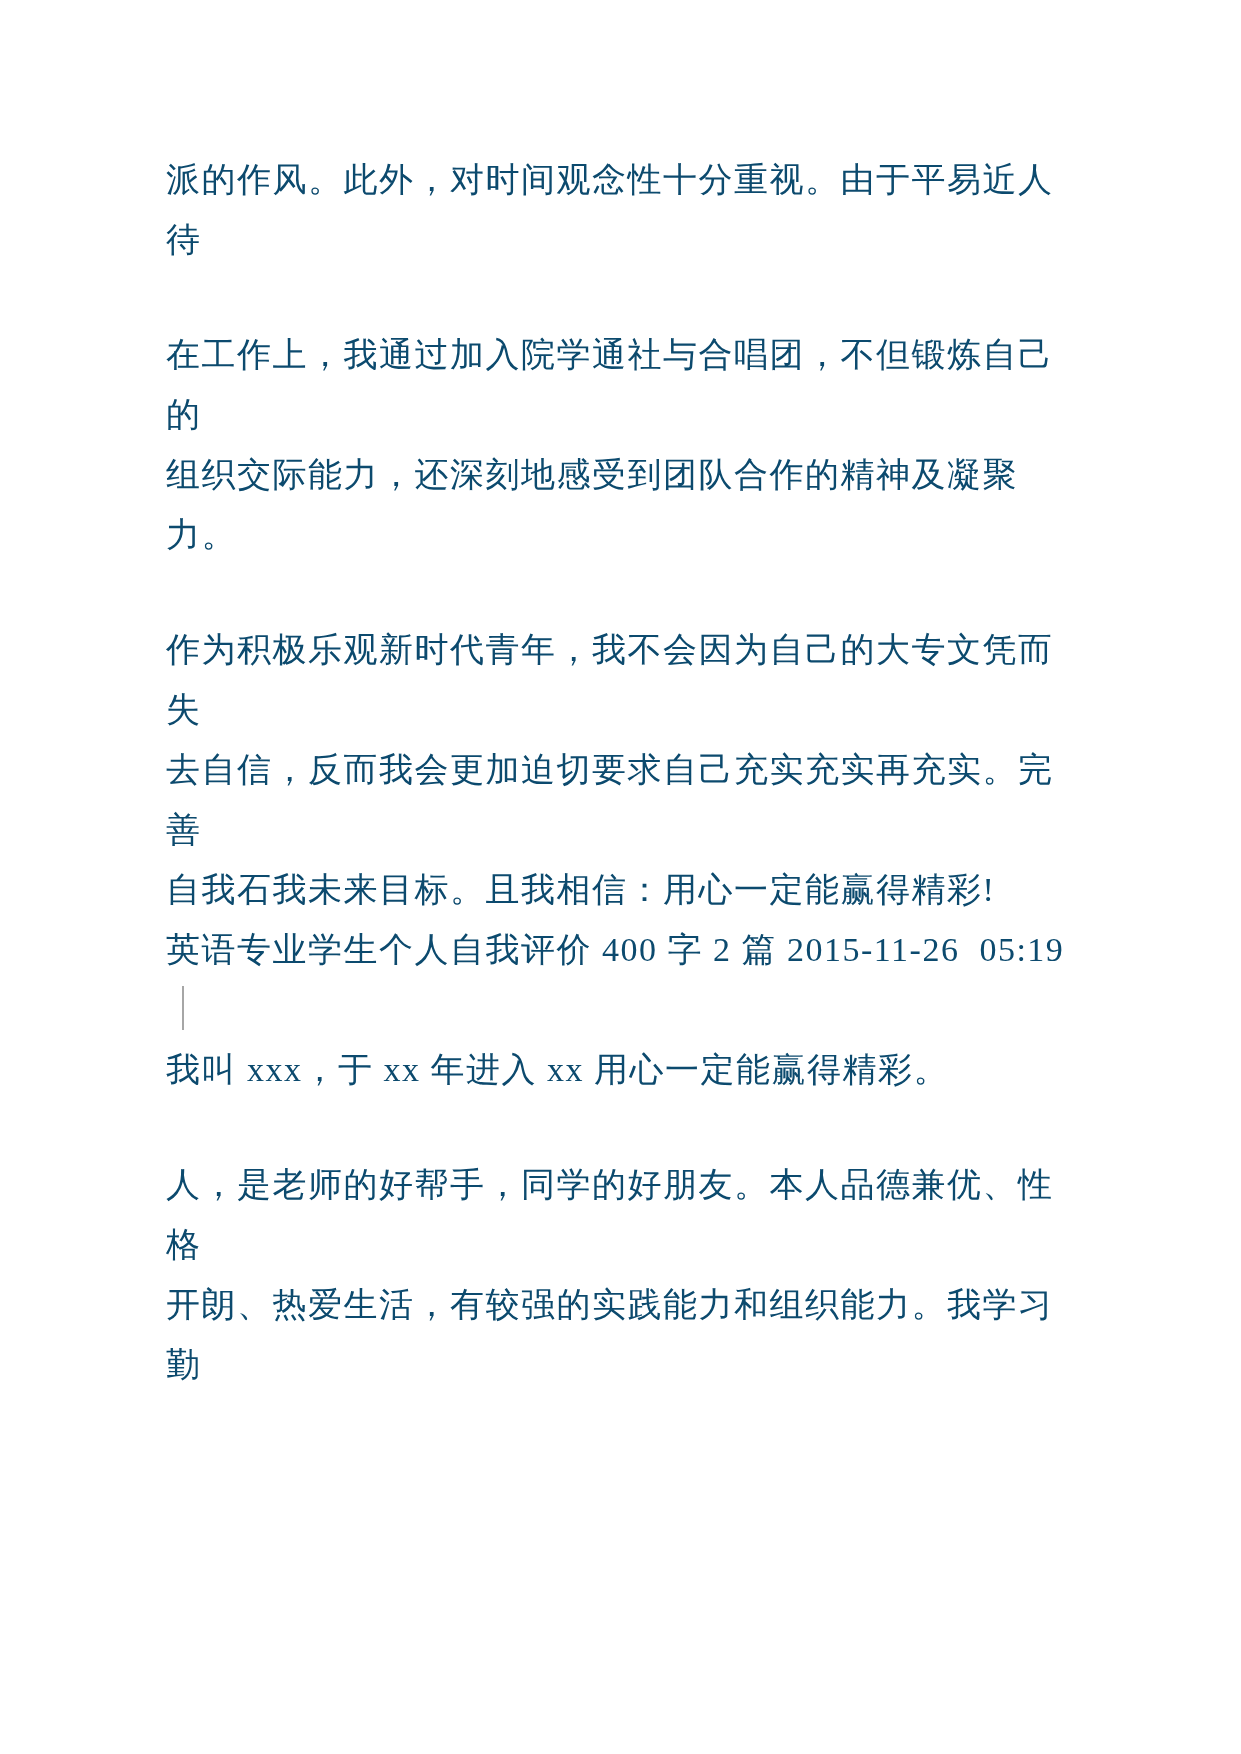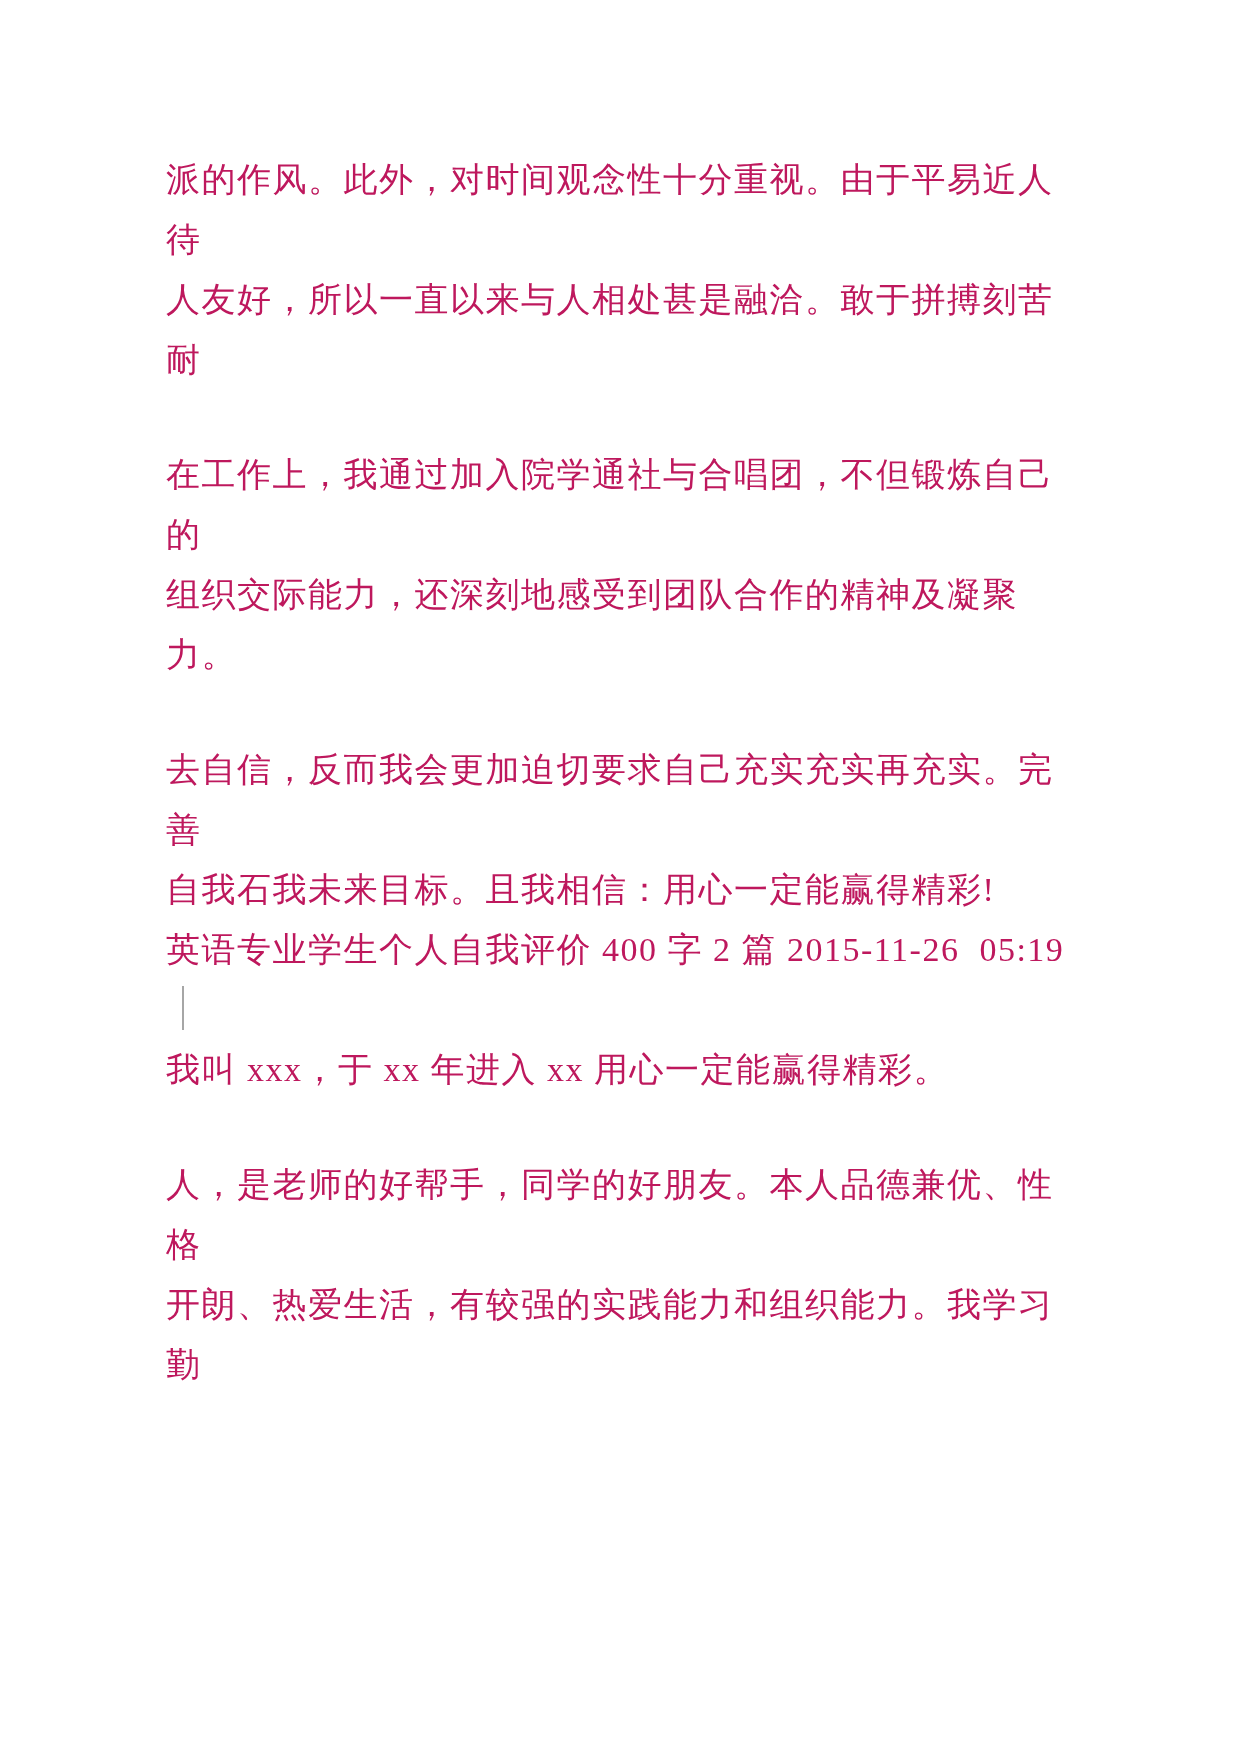--- a/index.html
+++ b/index.html
@@ -24,47 +24,47 @@
     margin: 0;
   }
   .paragraph + .paragraph {
     margin-top: 55px;
   }
   .line {
     font-family: "Liberation Serif", "DejaVu Serif", serif;
     font-size: 34px;
     line-height: 60px;
     letter-spacing: 1.5px;
-    color: #be185d;
+    color: #0c4a6e;
     white-space: pre-wrap;
     text-align: left;
   }
   .vsep {
     display: inline-block;
     width: 2px;
     height: 44px;
     background: #a6a6a6;
     margin-left: 16px;
     vertical-align: -9px;
   }
 </style>
 </head>
 <body>
 
 <div class="page">
   <div class="content" id="doc">
       <div class="paragraph">
         <div class="line">派的作风。此外，对时间观念性十分重视。由于平易近人待</div>
-        <div class="line">人友好，所以一直以来与人相处甚是融洽。敢于拼搏刻苦耐</div>
       </div>
       <div class="paragraph">
         <div class="line">在工作上，我通过加入院学通社与合唱团，不但锻炼自己的</div>
         <div class="line">组织交际能力，还深刻地感受到团队合作的精神及凝聚力。</div>
       </div>
       <div class="paragraph">
+        <div class="line">作为积极乐观新时代青年，我不会因为自己的大专文凭而失</div>
         <div class="line">去自信，反而我会更加迫切要求自己充实充实再充实。完善</div>
         <div class="line">自我石我未来目标。且我相信：用心一定能赢得精彩!</div>
         <div class="line"><span>英语专业学生个人自我评价 400 字 2 篇 2015-11-26  05:19</span><span class="vsep" style="background: rgb(166, 166, 166);"></span></div>
         <div class="line">我叫 xxx，于 xx 年进入 xx 用心一定能赢得精彩。</div>
       </div>
       <div class="paragraph">
         <div class="line">人，是老师的好帮手，同学的好朋友。本人品德兼优、性格</div>
         <div class="line">开朗、热爱生活，有较强的实践能力和组织能力。我学习勤</div>
       </div>
     </div>

